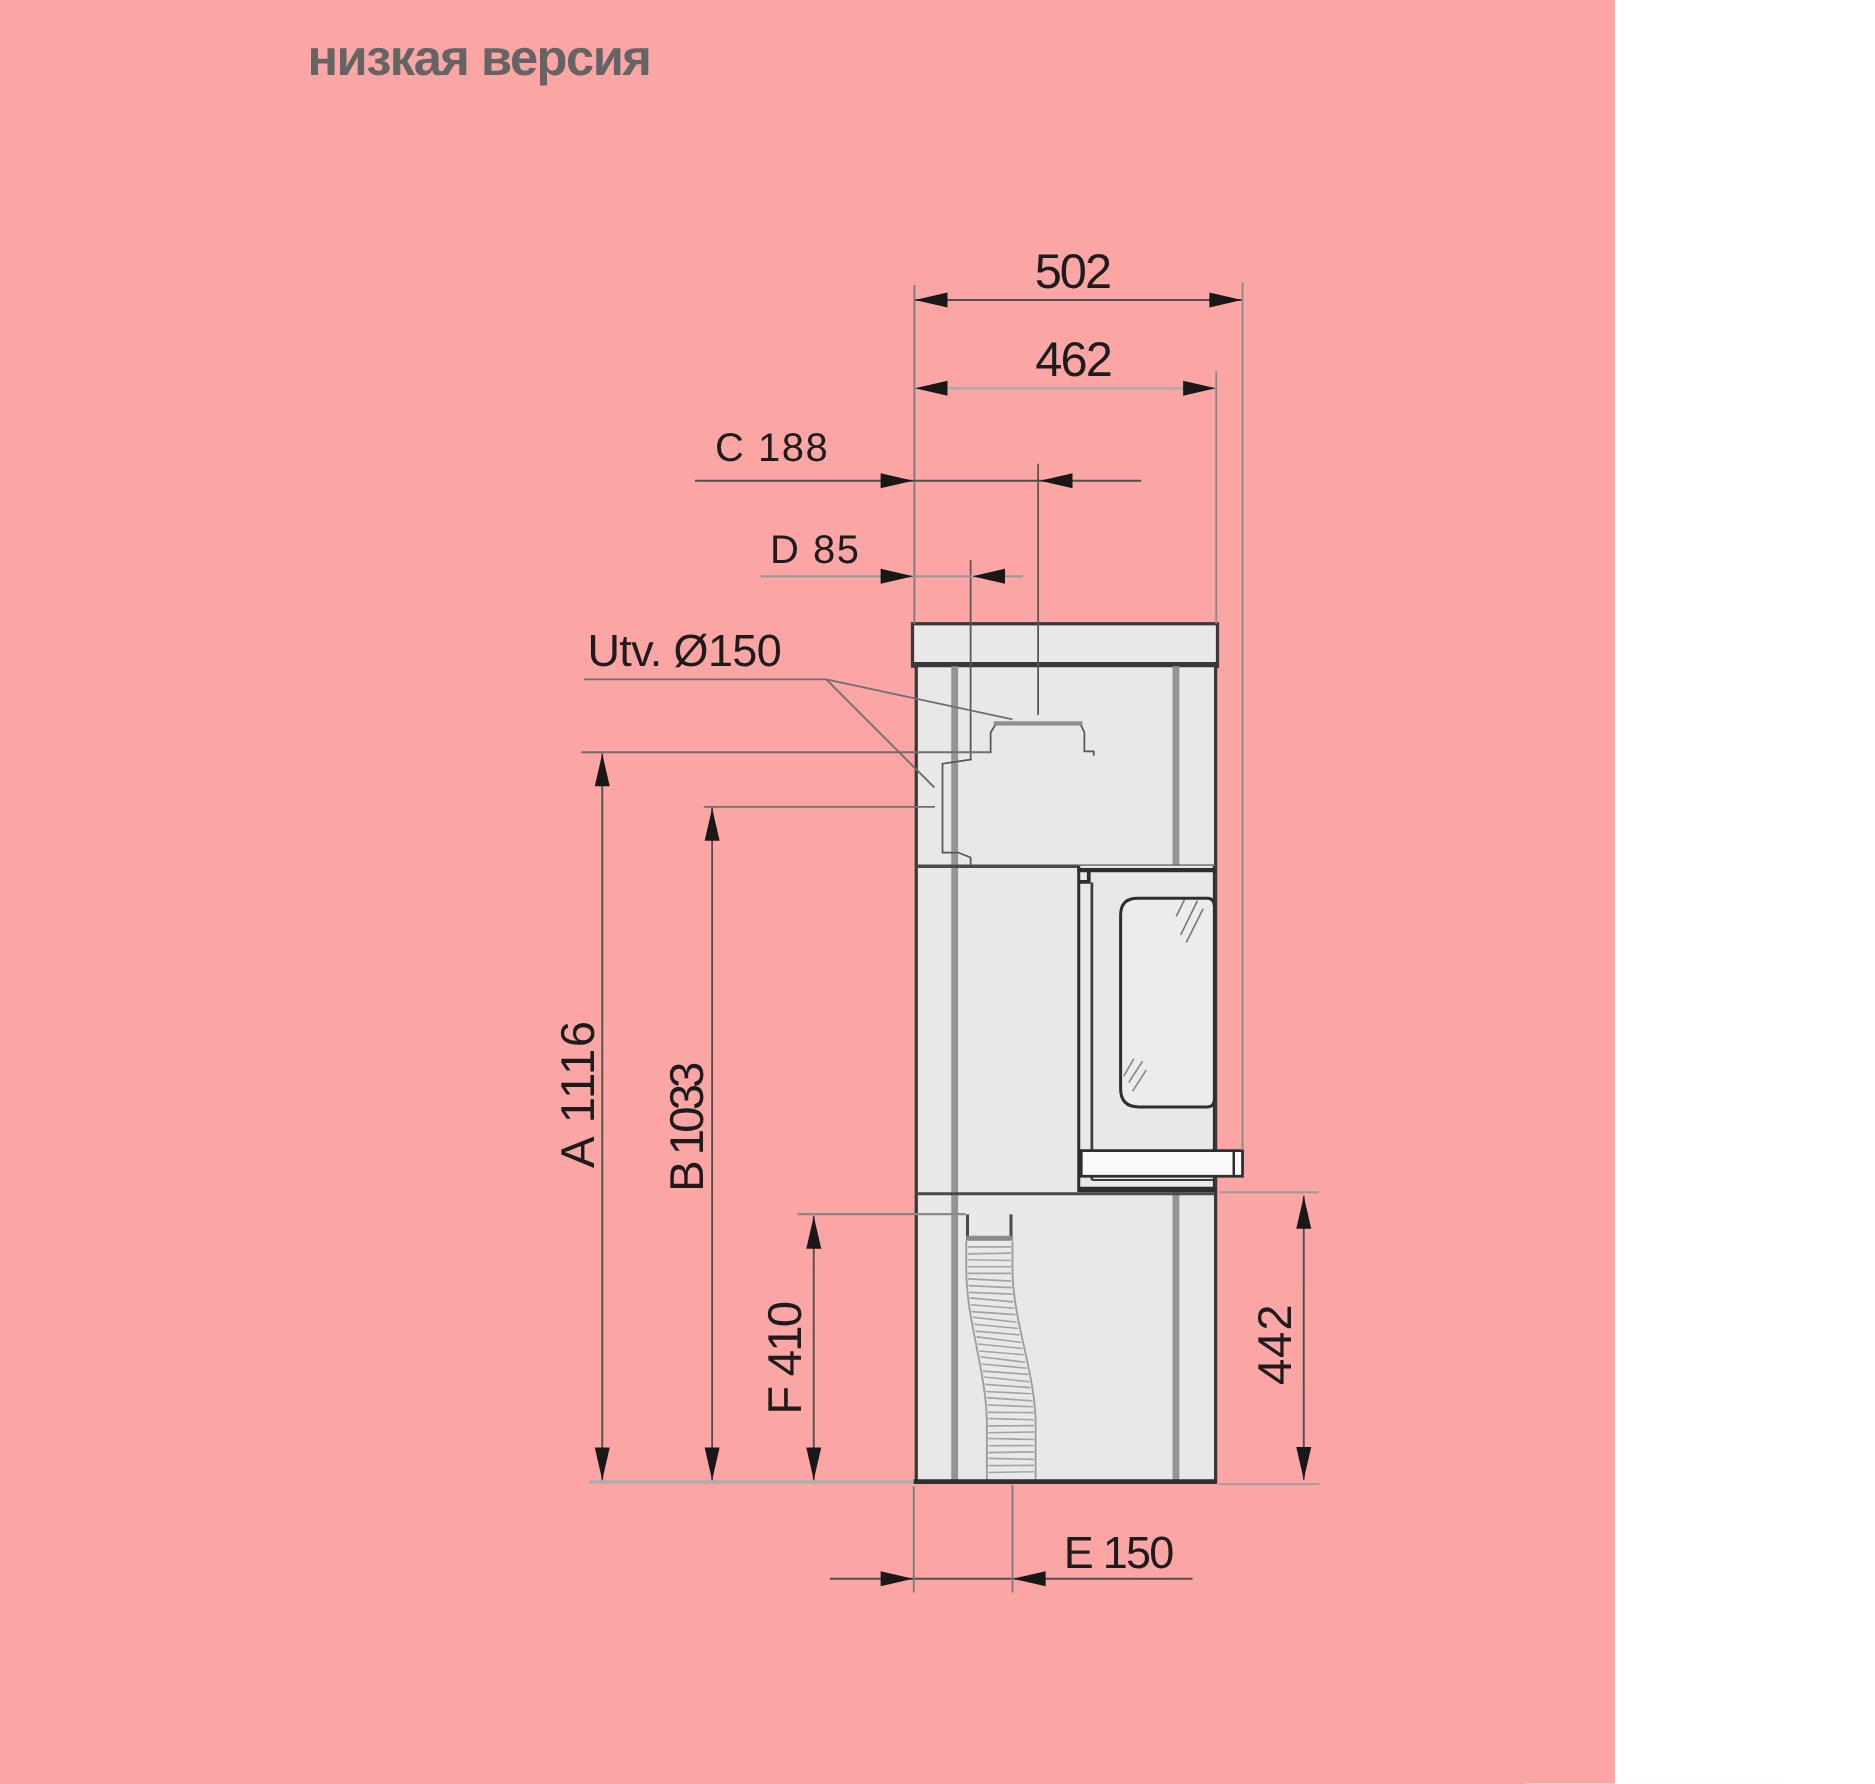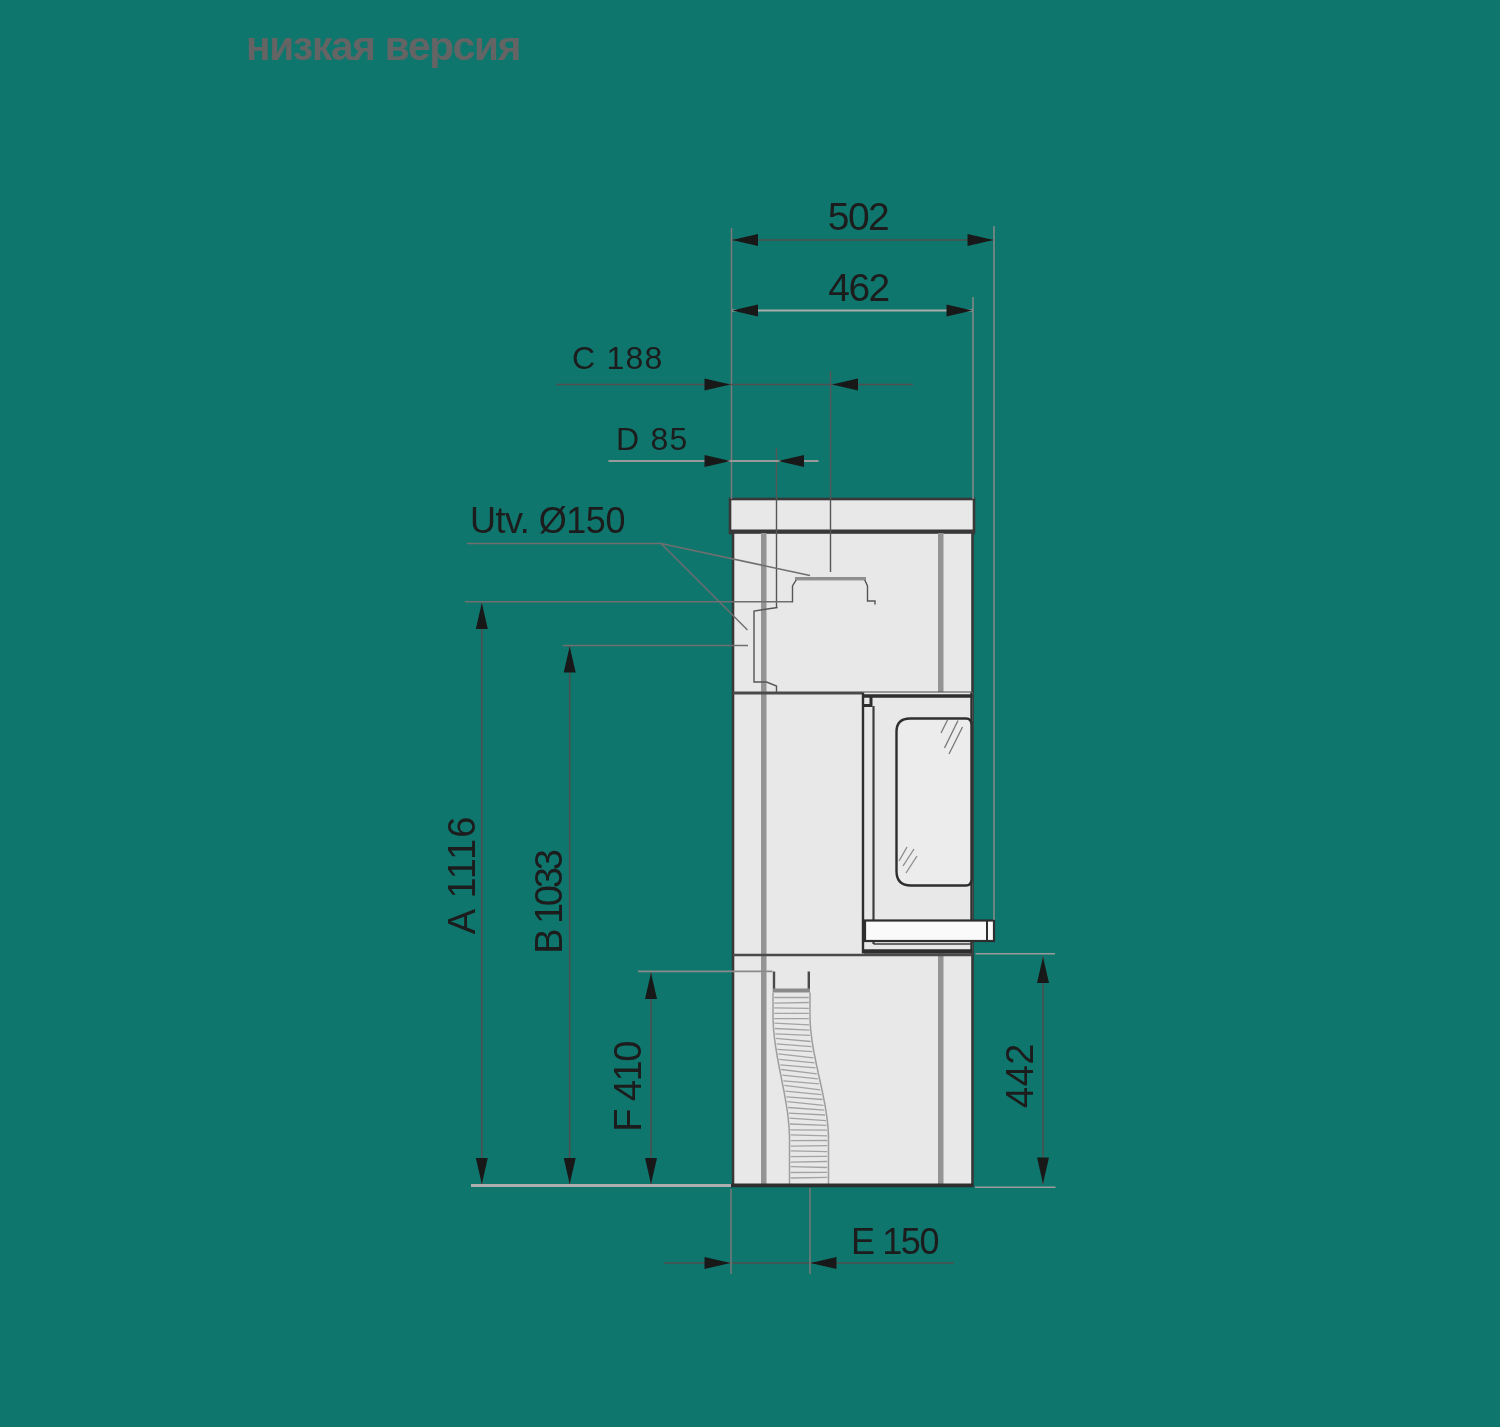--- a/index.html
+++ b/index.html
@@ -1,16 +1,16 @@
 <!DOCTYPE html>
 <html><head>
 <meta charset="utf-8">
 <style>
   html,body{margin:0;padding:0;background:#ffffff;}
-  .page{position:relative;width:1500px;height:1427px;background:#0f766e;overflow:hidden;}
+  .page{position:relative;width:1292px;height:1427px;background:#fca5a5;overflow:hidden;}
   svg{position:absolute;left:0;top:0;}
   text{font-family:"Liberation Sans", sans-serif;}
 </style>
 </head>
 <body>
 <div class="page">
 <svg width="1500" height="1427" viewBox="0 0 1500 1427">
 
 <text x="246" y="60" font-size="40.5" font-weight="bold" fill="#646464" letter-spacing="-1.2">низкая версия</text>
 

